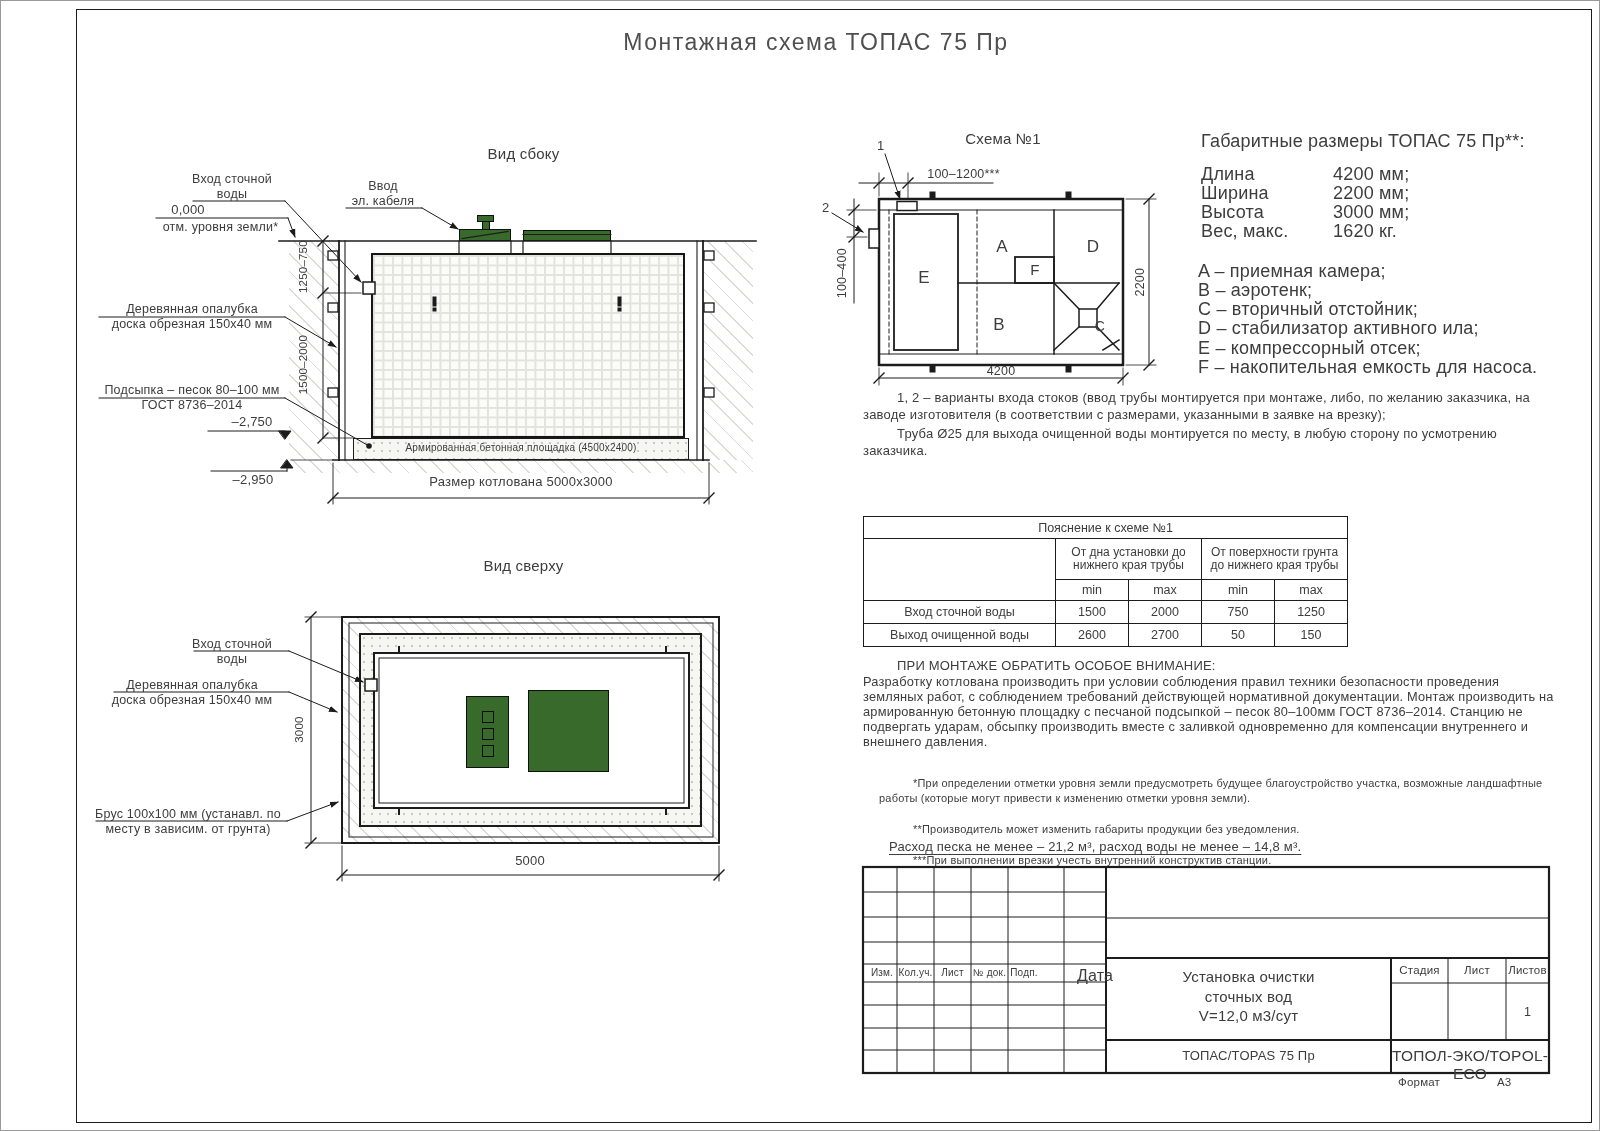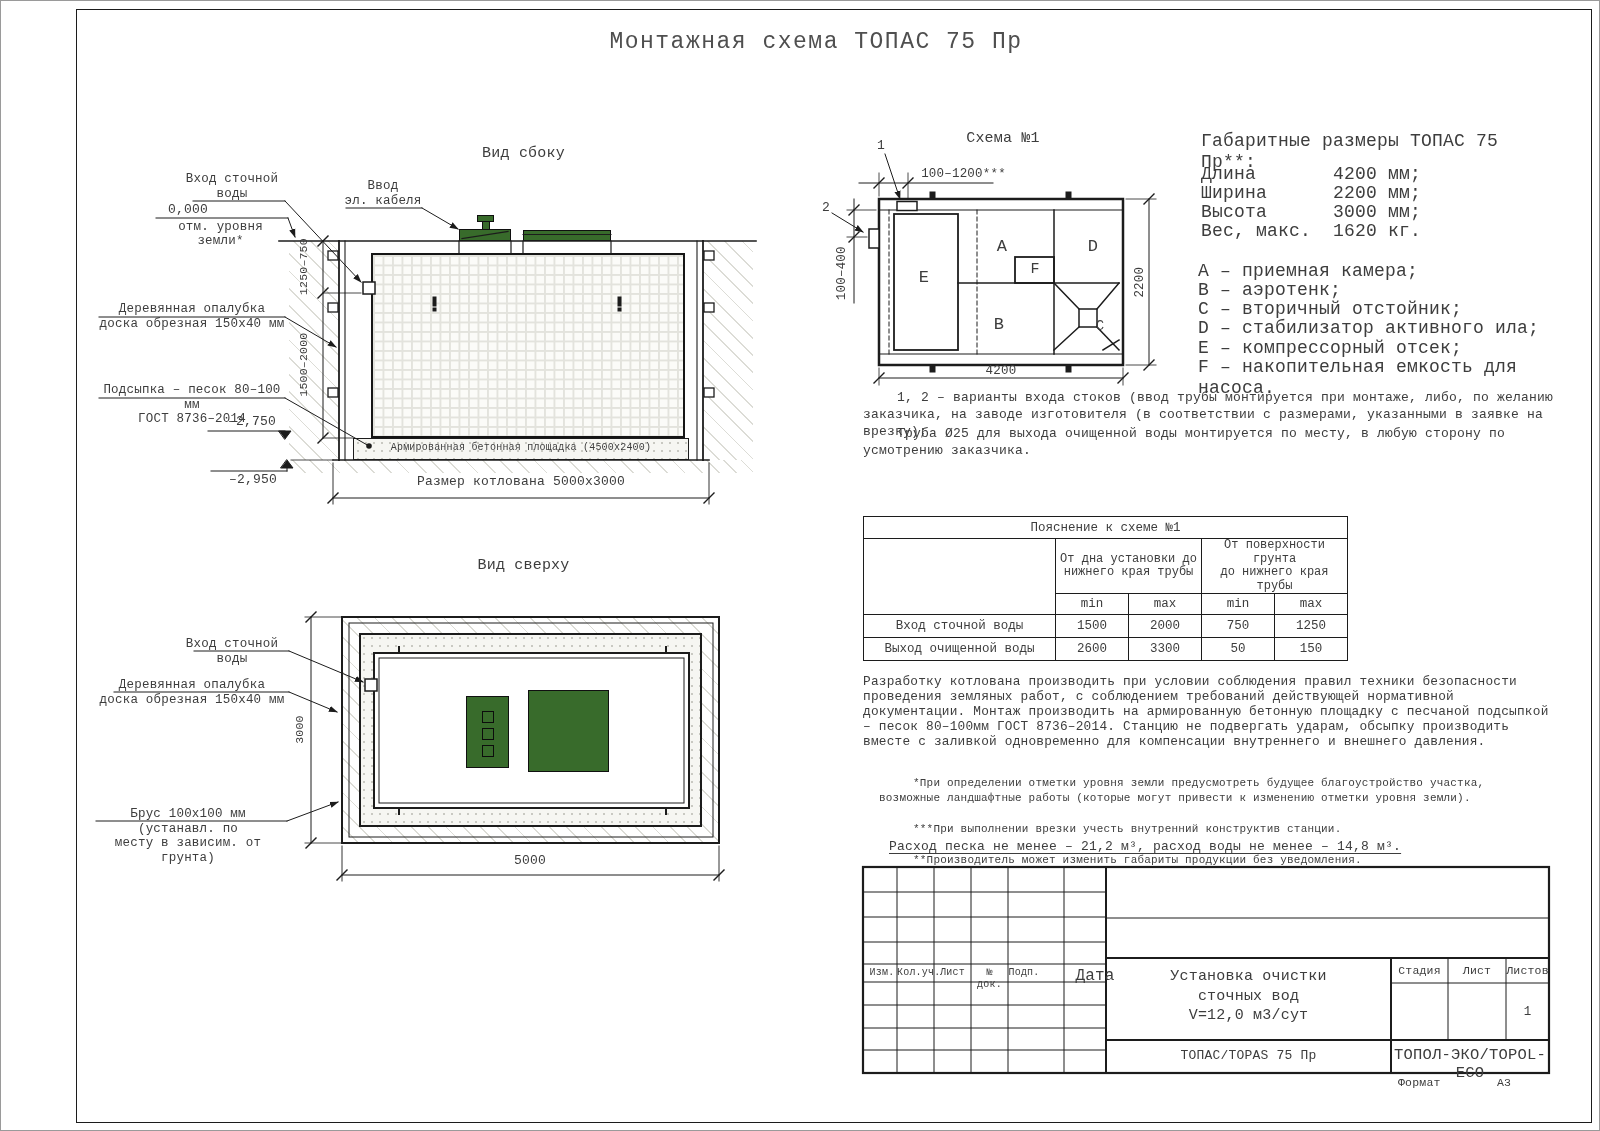--- a/index.html
+++ b/index.html
@@ -1,17 +1,17 @@
 <!DOCTYPE html>
 <html><head>
 <meta charset="utf-8">
 <style>
   html,body{margin:0;padding:0;background:#e8e8e8}
   .sheet{position:relative;width:1600px;height:1131px;background:#fff;
-         font-family:Liberation Mono, monospace;color:#3d3d3d;overflow:hidden;
+         font-family:Liberation Sans, sans-serif;color:#3d3d3d;overflow:hidden;
          border:1px solid #9a9a9a;box-sizing:border-box;margin:0 auto}
   .abs{position:absolute}
   .frame{position:absolute;left:75px;top:8px;width:1516px;height:1114px;
          border:1.8px solid #1c1c1c;box-sizing:border-box}
   .t{position:absolute;color:#3d3d3d;letter-spacing:.2px;line-height:1.15}
   .c{text-align:center}
   .pre{white-space:pre-line}
   .rot{transform:rotate(-90deg)}
   .lead{font-size:12.5px;line-height:14.5px;text-align:center;white-space:pre-line}
   .s11{font-size:11.5px}.s12{font-size:12.5px}.s13{font-size:13px}
@@ -329,32 +329,33 @@
     <tr style="height:23px">
       <td>Вход сточной воды</td>
       <td>1500</td>
       <td>2000</td>
       <td>750</td>
       <td>1250</td>
     </tr>
     <tr style="height:23px">
       <td>Выход очищенной воды</td>
       <td>2600</td>
-      <td>3300</td>
+      <td>2700</td>
       <td>50</td>
       <td>150</td>
     </tr>
   </tbody>
     </table>
 
+  <div class="t note ind" style="left:862px;top:656px;width:692px">ПРИ МОНТАЖЕ ОБРАТИТЬ ОСОБОЕ ВНИМАНИЕ:</div>
   <div class="t" style="left:862px;top:673px;width:692px;font-size:12.8px;line-height:15px">Разработку котлована производить при условии соблюдения правил техники безопасности проведения земляных работ, с соблюдением требований действующей нормативной документации.  Монтаж производить на армированную бетонную площадку с песчаной подсыпкой – песок 80–100мм ГОСТ 8736–2014. Станцию не подвергать ударам, обсыпку производить вместе с заливкой одновременно для компенсации внутреннего и внешнего давления.</div>
   <div class="t stars" style="left:862px;top:759px;width:700px">
     <p>*При определении отметки уровня земли предусмотреть будущее благоустройство участка, возможные ландшафтные работы (которые могут привести к изменению отметки уровня земли).</p>
+    <p>**Производитель может изменить габариты продукции без уведомления.</p>
     <p>***При выполнении врезки учесть внутренний конструктив станции.</p>
-    <p>**Производитель может изменить габариты продукции без уведомления.</p>
   </div>
   <div class="t s13 ul" style="left:888px;top:839px;width:560px">Расход песка не менее – 21,2 м³, расход воды не менее – 14,8 м³.</div>
 
   <div class="t c" style="left:862px;top:966px;width:38px;font-size:10px">Изм.</div>
   <div class="t c" style="left:896px;top:966px;width:37px;font-size:10px">Кол.уч.</div>
   <div class="t c" style="left:933px;top:966px;width:37px;font-size:10px">Лист</div>
   <div class="t c" style="left:970px;top:966px;width:37px;font-size:10px">№ док.</div>
   <div class="t c" style="left:995px;top:966px;width:56px;font-size:10px">Подп.</div>
   <div class="t c" style="left:1063px;top:966px;width:62px;font-size:16px">Дата</div>
   <div class="t c pre" style="left:1105px;top:966px;width:285px;font-size:15px;line-height:19.5px">Установка очистки

